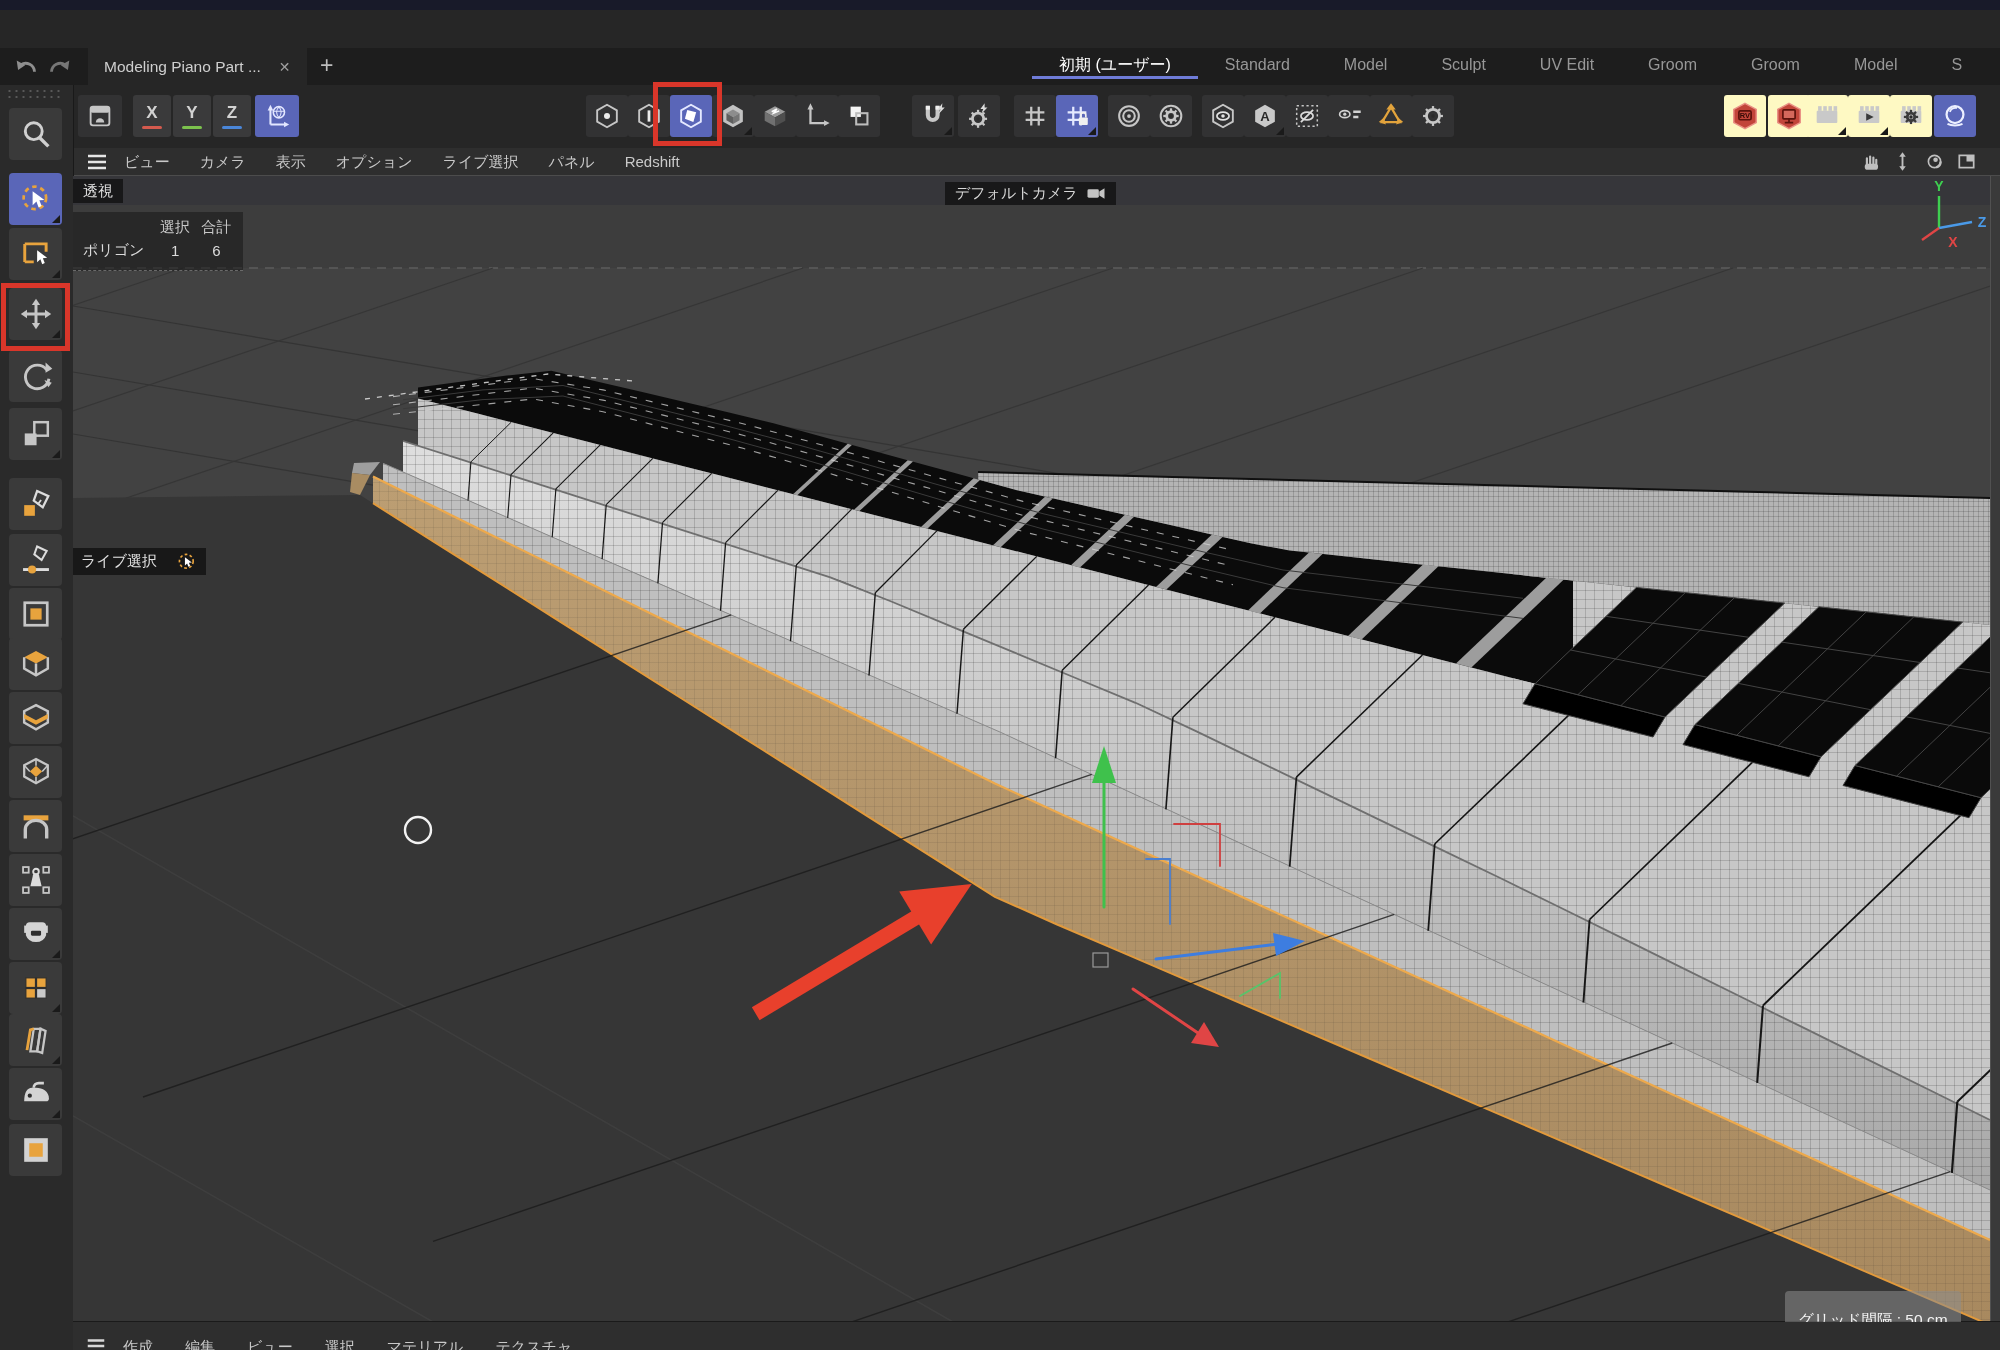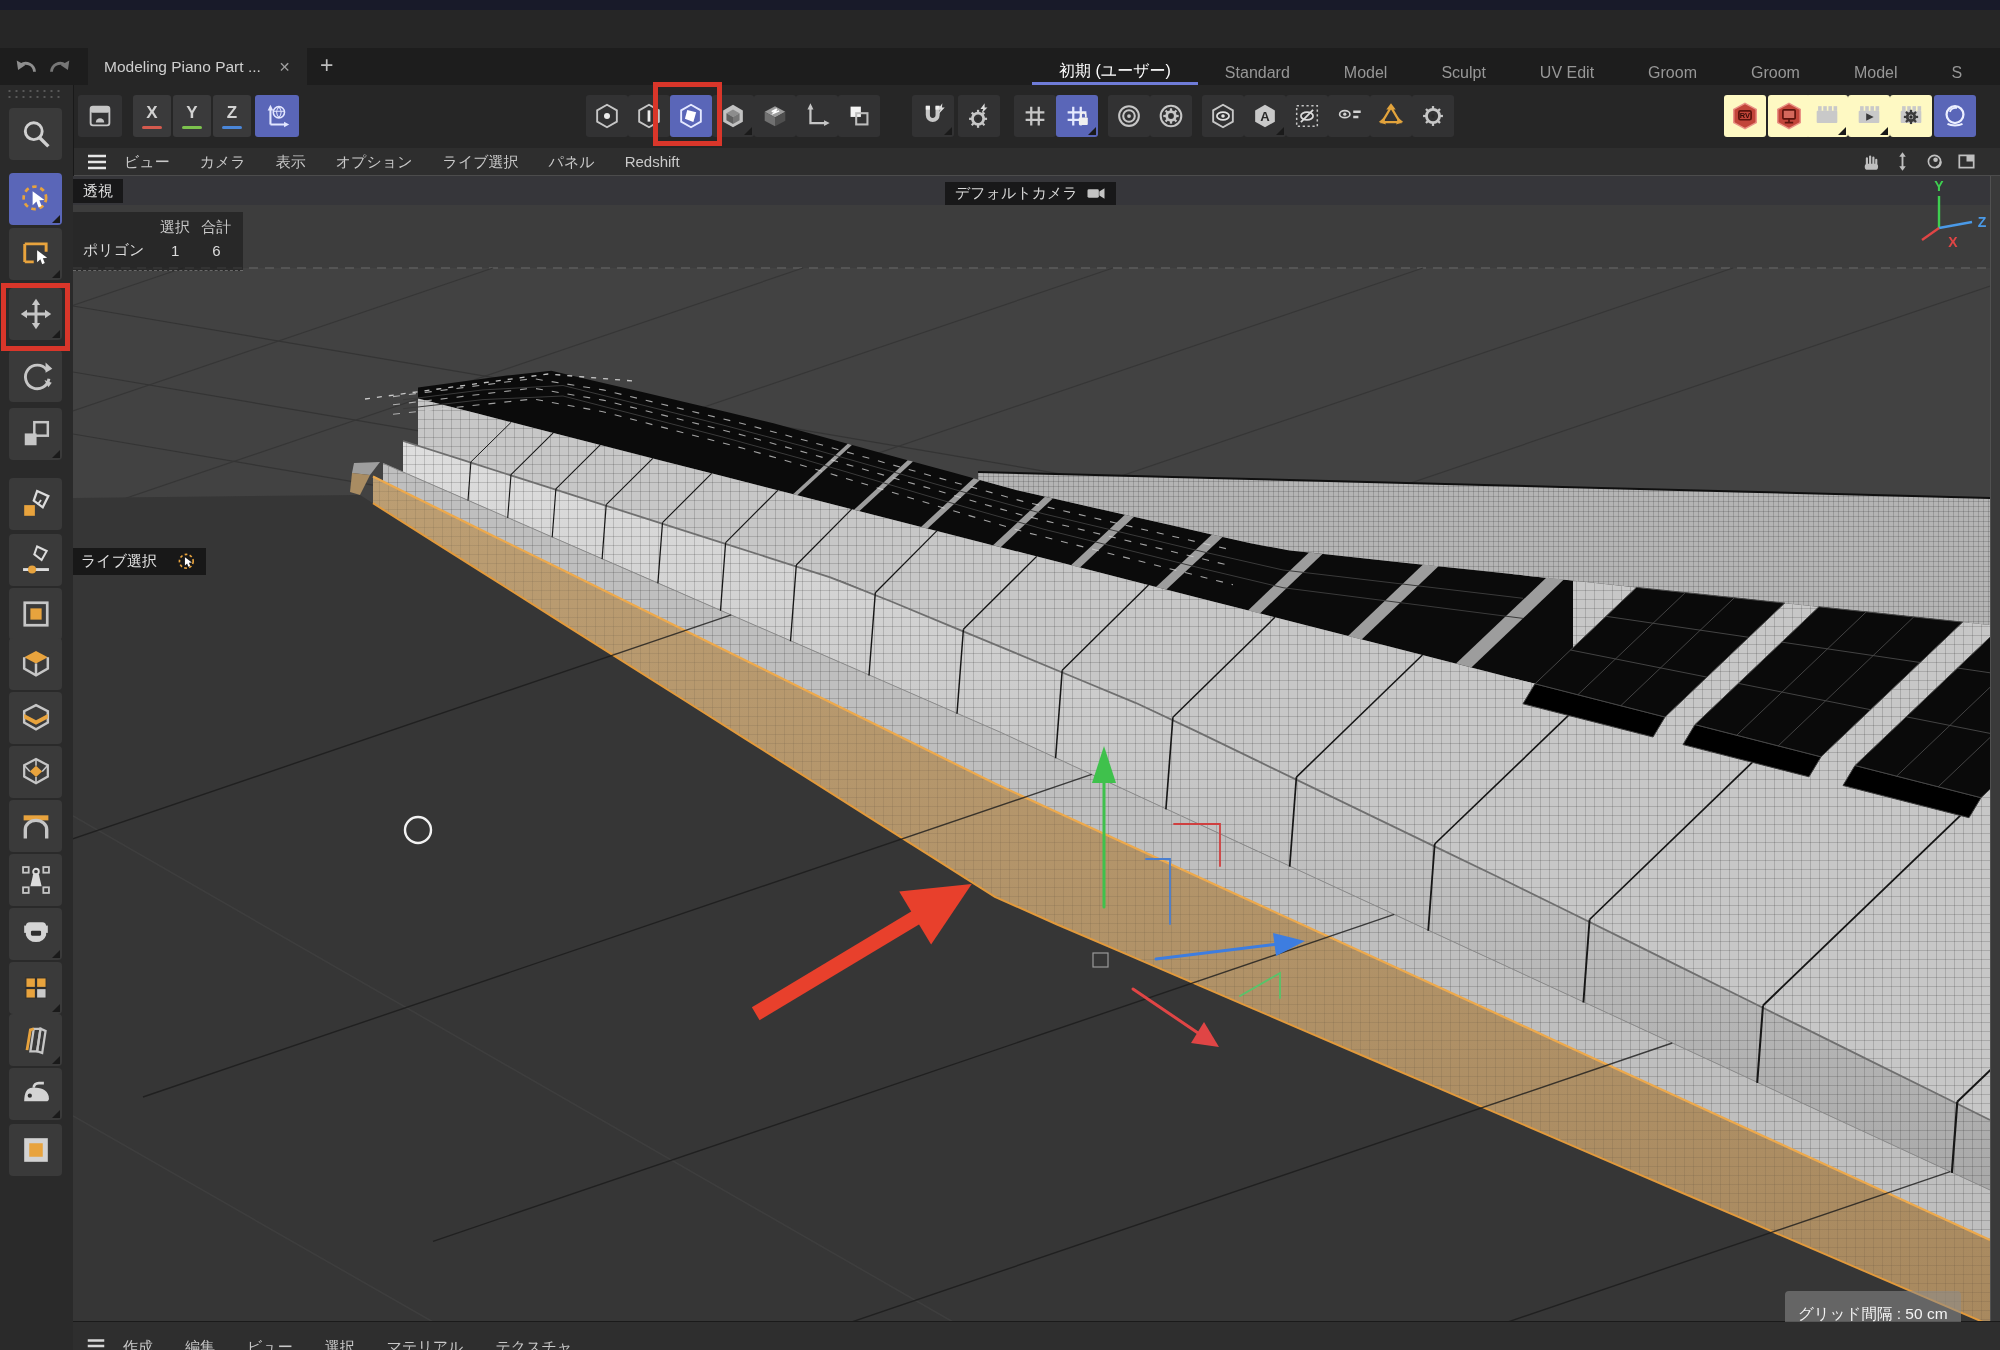--- a/index.html
+++ b/index.html
@@ -11,21 +11,21 @@
   .traffic{position:absolute;top:10px;width:17px;height:17px;border-radius:50%;}
   .title{position:absolute;left:0;top:0;width:100%;height:38px;line-height:38px;text-align:center;
          color:#1b1b1b;font-size:19px;font-weight:bold;}
   
   .tabbar{position:absolute;left:0;top:48px;width:2000px;height:37px;background:#1d1d1d;}
   .histbtn{position:absolute;top:5px;width:26px;height:26px;}
   .doc-tab{position:absolute;left:88px;top:0;height:37px;background:#262626;color:#cfcfcf;font-size:15.5px;
            display:flex;align-items:center;padding:0 16px;gap:18px;}
   .doc-tab .x{color:#9f9f9f;font-size:14px;}
   .newtab{position:absolute;left:312px;top:0;height:37px;line-height:35px;color:#bdbdbd;font-size:23px;padding:0 8px;}
-  .layout-tabs{position:absolute;left:1032px;top:0;height:37px;display:flex;align-items:flex-end;}
+  .layout-tabs{position:absolute;left:1032px;top:0;height:37px;display:flex;align-items:center;}
   .ltab{display:flex;align-items:center;padding:0 27px;font-size:16px;color:#979797;border-bottom:3px solid transparent;white-space:nowrap;}
   .ltab.active{color:#fff;border-bottom-color:#6f7cd8;}
   
   .toolbar{position:absolute;left:0;top:85px;width:2000px;height:63px;background:#262626;}
   .tbtn{position:absolute;top:10px;height:42px;width:42px;background:#323233;border-radius:3px;
         display:flex;align-items:center;justify-content:center;}
   .tbtn.active{background:#5a66b8;}
   .tbtn.rsg{background:#fef9c3;}
   .axisbtn{position:absolute;top:10px;height:42px;width:38px;background:#3a3a3b;border-radius:3px;color:#d2d2d2;
         font-size:17px;font-weight:bold;display:flex;flex-direction:column;align-items:center;justify-content:center;gap:3px;}
@@ -53,21 +53,21 @@
   .chip{position:absolute;background:rgba(20,20,20,0.88);color:#e2e2e2;font-size:15px;display:flex;align-items:center;z-index:3;}
   .view-chip{left:0px;top:3px;height:24px;padding:0 10px;}
   .cam-chip{left:872px;top:6px;height:23px;padding:0 10px;gap:8px;color:#d8d8d8;}
   .selinfo{position:absolute;left:0px;top:36px;width:158px;z-index:3;background:rgba(24,24,24,0.55);
            color:#dcdcdc;font-size:15px;border-bottom:1px dashed #6a6a6a;padding:4px 6px 8px 6px;}
   .selinfo table{border-collapse:collapse;width:100%;}
   .selinfo td{padding:2px 4px;}
   .selinfo .hd{color:#c9c9c9;text-align:center;}
   .selinfo .num{text-align:center;}
   .live-chip{left:0px;top:372px;height:27px;padding:0 8px;gap:19px;}
-  .grid-badge{position:absolute;left:1712px;top:1115px;height:27px;padding:10px 13px;z-index:3;border-radius:4px;
+  .grid-badge{position:absolute;left:1712px;top:1115px;height:27px;padding:16px 13px;z-index:3;border-radius:4px;
               background:rgba(140,140,140,0.55);color:#f4f4f4;font-size:15.5px;display:flex;align-items:center;}
   .axisw{position:absolute;left:1828px;top:4px;z-index:3;}
   
   .bottombar{position:absolute;left:73px;top:1322px;width:1927px;height:28px;background:#2e2e2e;overflow:hidden;
              display:flex;align-items:flex-start;color:#c9c9c9;font-size:15px;}
   .bottombar .mi{padding:16px 16px 0 16px;white-space:nowrap;}
   .bottombar .burger{margin:15px 0 0 12px;width:22px;height:18px;flex:0 0 auto;}
   .right-strip{position:absolute;left:1990px;top:176px;width:10px;height:1146px;background:#3a3a3a;border-left:1px solid #515151;}
   
   .sep-toolbar{position:absolute;left:0;top:148px;width:2000px;height:1px;background:#181818;}

